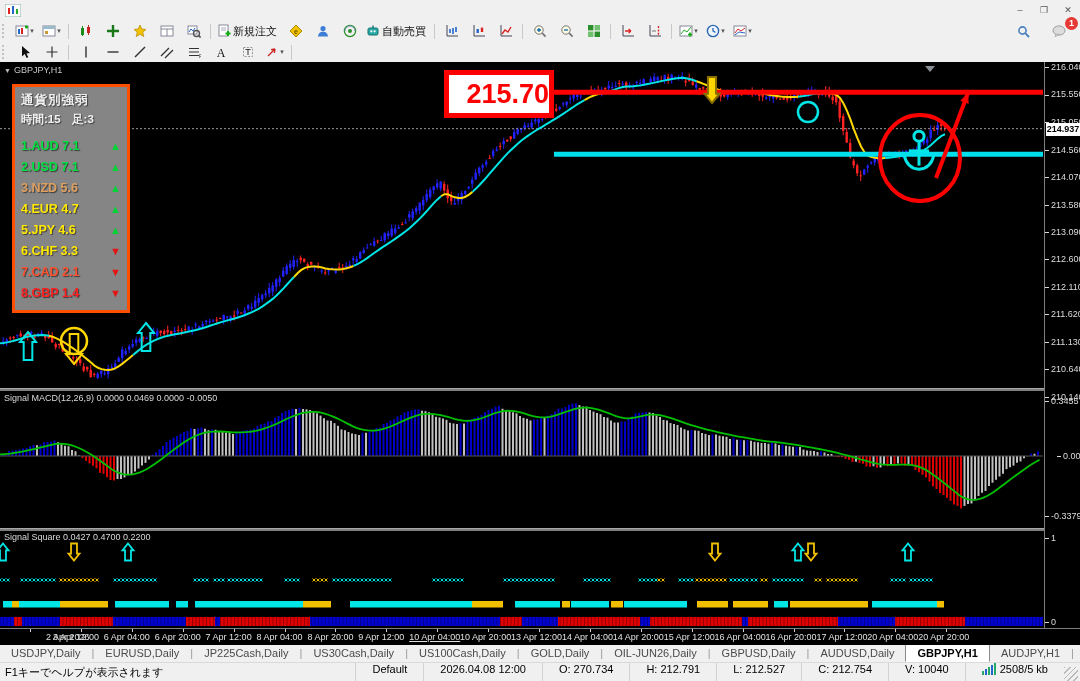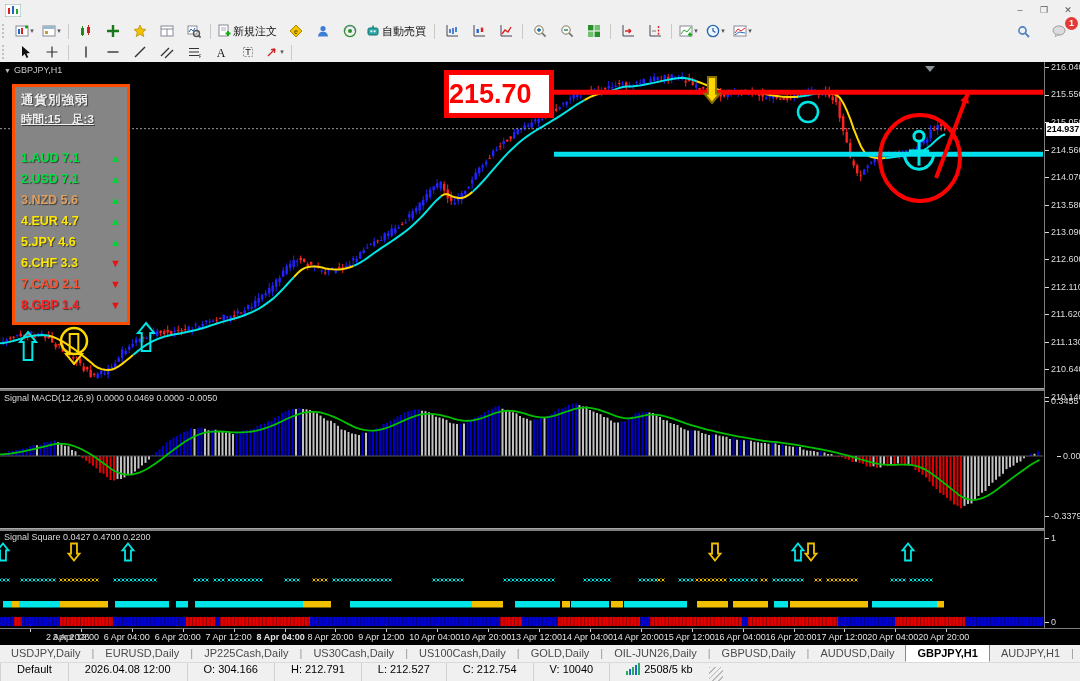--- a/index.html
+++ b/index.html
@@ -43,25 +43,25 @@
               background:#000;z-index:6;}
   .tick{position:absolute;left:0;width:36px;color:#dcdcdc;font-size:9px;line-height:10px;white-space:nowrap;}
   .tick .dash{display:inline-block;width:4px;height:1px;background:#dcdcdc;vertical-align:middle;margin-right:2px;}
   #cur-price{position:absolute;left:1px;width:34px;background:#fff;color:#000;font-size:9px;font-weight:bold;
              text-align:center;line-height:13px;z-index:7;}
   
   #strength-panel{position:absolute;left:12px;top:22px;width:100px;background:#858585;
                   border:3px solid #ff4e00;padding:5px 6px 7px 6px;z-index:8;
                   text-shadow:1px 1px 1px rgba(0,0,0,.55);}
   #strength-panel .sp-title{color:#f2f2f2;font-size:12.5px;font-weight:bold;letter-spacing:1px;}
-  #strength-panel .sp-sub{color:#f2f2f2;font-size:11.5px;font-weight:bold;margin:3px 0 20px 0;text-decoration:underline;}
+  #strength-panel .sp-sub{color:#f2f2f2;font-size:11.5px;font-weight:bold;margin:3px 0 8px 0;}
   .sp-row{display:flex;align-items:center;justify-content:space-between;height:21px;font-size:12.5px;font-weight:bold;}
   .sp-arrow{font-size:11px;text-shadow:none;}
   
-  .pl-box{position:absolute;background:#fff;text-align:left;font-weight:bold;font-size:27px;z-index:9;
+  .pl-box{position:absolute;background:#fff;text-align:right;font-weight:bold;font-size:27px;z-index:9;
           font-family:"Liberation Sans",sans-serif;}
   #pl-upper{left:444px;top:8px;width:100px;height:38px;line-height:38px;border:5px solid #ff0000;color:#ff0000;}
   #pl-lower{left:446px;top:64px;width:100px;height:40px;line-height:40px;border:5px solid #00dfee;color:#1414cc;}
   
   #date-axis{position:absolute;left:0;top:628px;width:1080px;height:16px;background:#000;
              border-top:1px solid #7e7e7e;z-index:4;}
   .date-lab{position:absolute;top:3px;color:#e0e0e0;font-size:9px;white-space:nowrap;}
   .date-tick{position:absolute;top:0;width:1px;height:3px;background:#cfcfcf;}
   
   #tabbar{position:absolute;left:0;top:644px;width:1080px;height:18px;background:#f0f0f0;display:flex;
@@ -1736,27 +1736,27 @@
       <div class="date-lab" style="left: 0; margin-left: 46px;">2 Apr 2026</div>
       <div class="date-tick" style="left: 80.9px;"></div>
       <div class="date-lab" style="left: 52.9px;">3 Apr 12:00</div>
       <div class="date-tick" style="left: 131.8px;"></div>
       <div class="date-lab" style="left: 103.8px;">6 Apr 04:00</div>
       <div class="date-tick" style="left: 182.7px;"></div>
       <div class="date-lab" style="left: 154.7px;">6 Apr 20:00</div>
       <div class="date-tick" style="left: 233.6px;"></div>
       <div class="date-lab" style="left: 205.6px;">7 Apr 12:00</div>
       <div class="date-tick" style="left: 284.5px;"></div>
-      <div class="date-lab" style="left: 256.5px; font-weight: bold;">8 Apr 04:00</div>
+      <div class="date-lab" style="left: 256.5px;">8 Apr 04:00</div>
       <div class="date-tick" style="left: 335.4px;"></div>
       <div class="date-lab" style="left: 307.4px;">8 Apr 20:00</div>
       <div class="date-tick" style="left: 386.3px;"></div>
       <div class="date-lab" style="left: 358.3px;">9 Apr 12:00</div>
       <div class="date-tick" style="left: 437.2px;"></div>
-      <div class="date-lab" style="left: 409.2px;">10 Apr 04:00</div>
+      <div class="date-lab" style="left: 409.2px; text-decoration: underline;">10 Apr 04:00</div>
       <div class="date-tick" style="left: 488.1px;"></div>
       <div class="date-lab" style="left: 460.1px;">10 Apr 20:00</div>
       <div class="date-tick" style="left: 539px;"></div>
       <div class="date-lab" style="left: 511px;">13 Apr 12:00</div>
       <div class="date-tick" style="left: 589.9px;"></div>
       <div class="date-lab" style="left: 561.9px;">14 Apr 04:00</div>
       <div class="date-tick" style="left: 640.8px;"></div>
       <div class="date-lab" style="left: 612.8px;">14 Apr 20:00</div>
       <div class="date-tick" style="left: 691.7px;"></div>
       <div class="date-lab" style="left: 663.7px;">15 Apr 12:00</div>
@@ -1790,29 +1790,30 @@
       <div class="tab">GBPUSD,Daily</div>
       <div class="tab-sep">|</div>
       <div class="tab">AUDUSD,Daily</div>
       <div class="tab active">GBPJPY,H1</div>
       <div class="tab">AUDJPY,H1</div>
       <div class="tab-sep">|</div>
       <div class="tab">USDJPY,H1</div>
     </div>
 
   <div id="statusbar">
+    <div id="status-help">F1キーでヘルプが表示されます</div>
     <div id="status-fields" style="display:flex;align-items:center;height:19px;">
         <div class="seg">
           <span>Default</span>
         </div>
         <div class="seg">
           <span>2026.04.08 12:00</span>
         </div>
         <div class="seg">
-          <span>O: 304.166</span>
+          <span>O: 270.734</span>
         </div>
         <div class="seg">
           <span>H: 212.791</span>
         </div>
         <div class="seg">
           <span>L: 212.527</span>
         </div>
         <div class="seg">
           <span>C: 212.754</span>
         </div>

